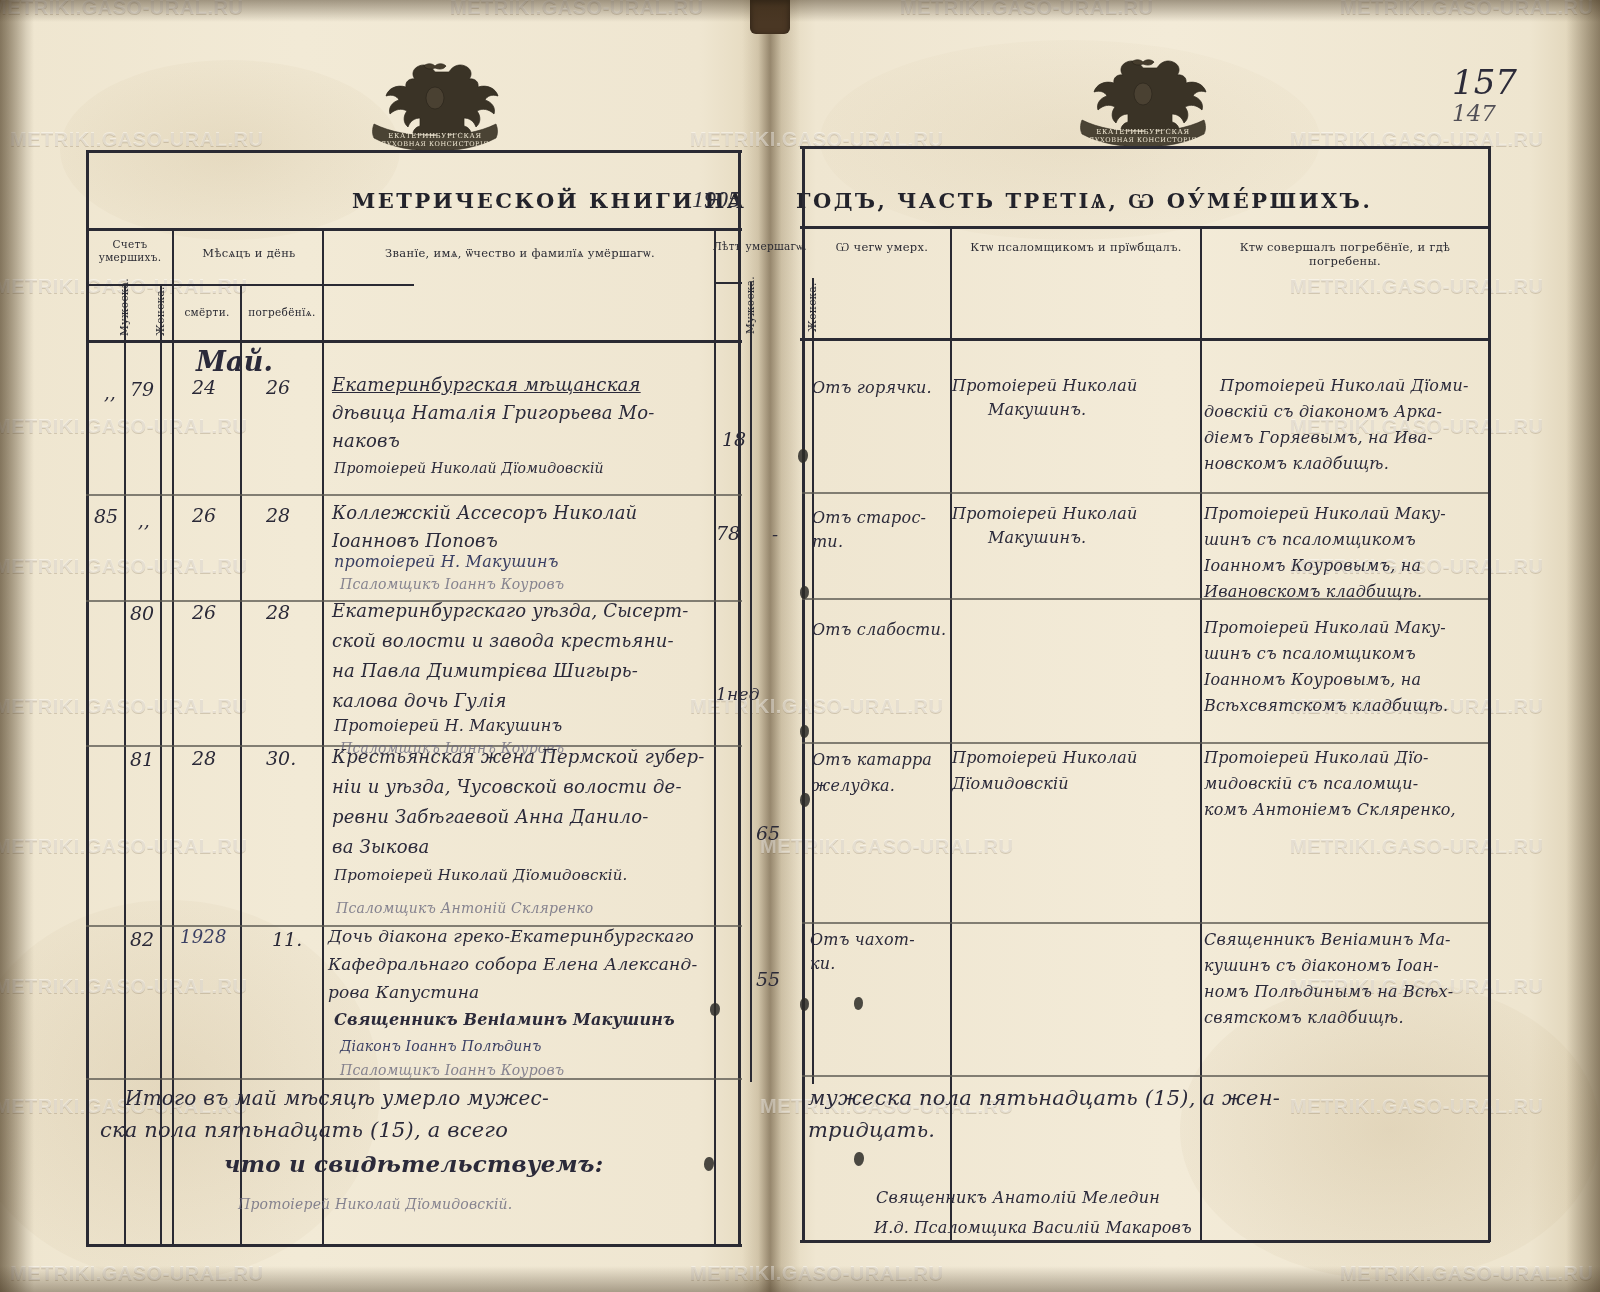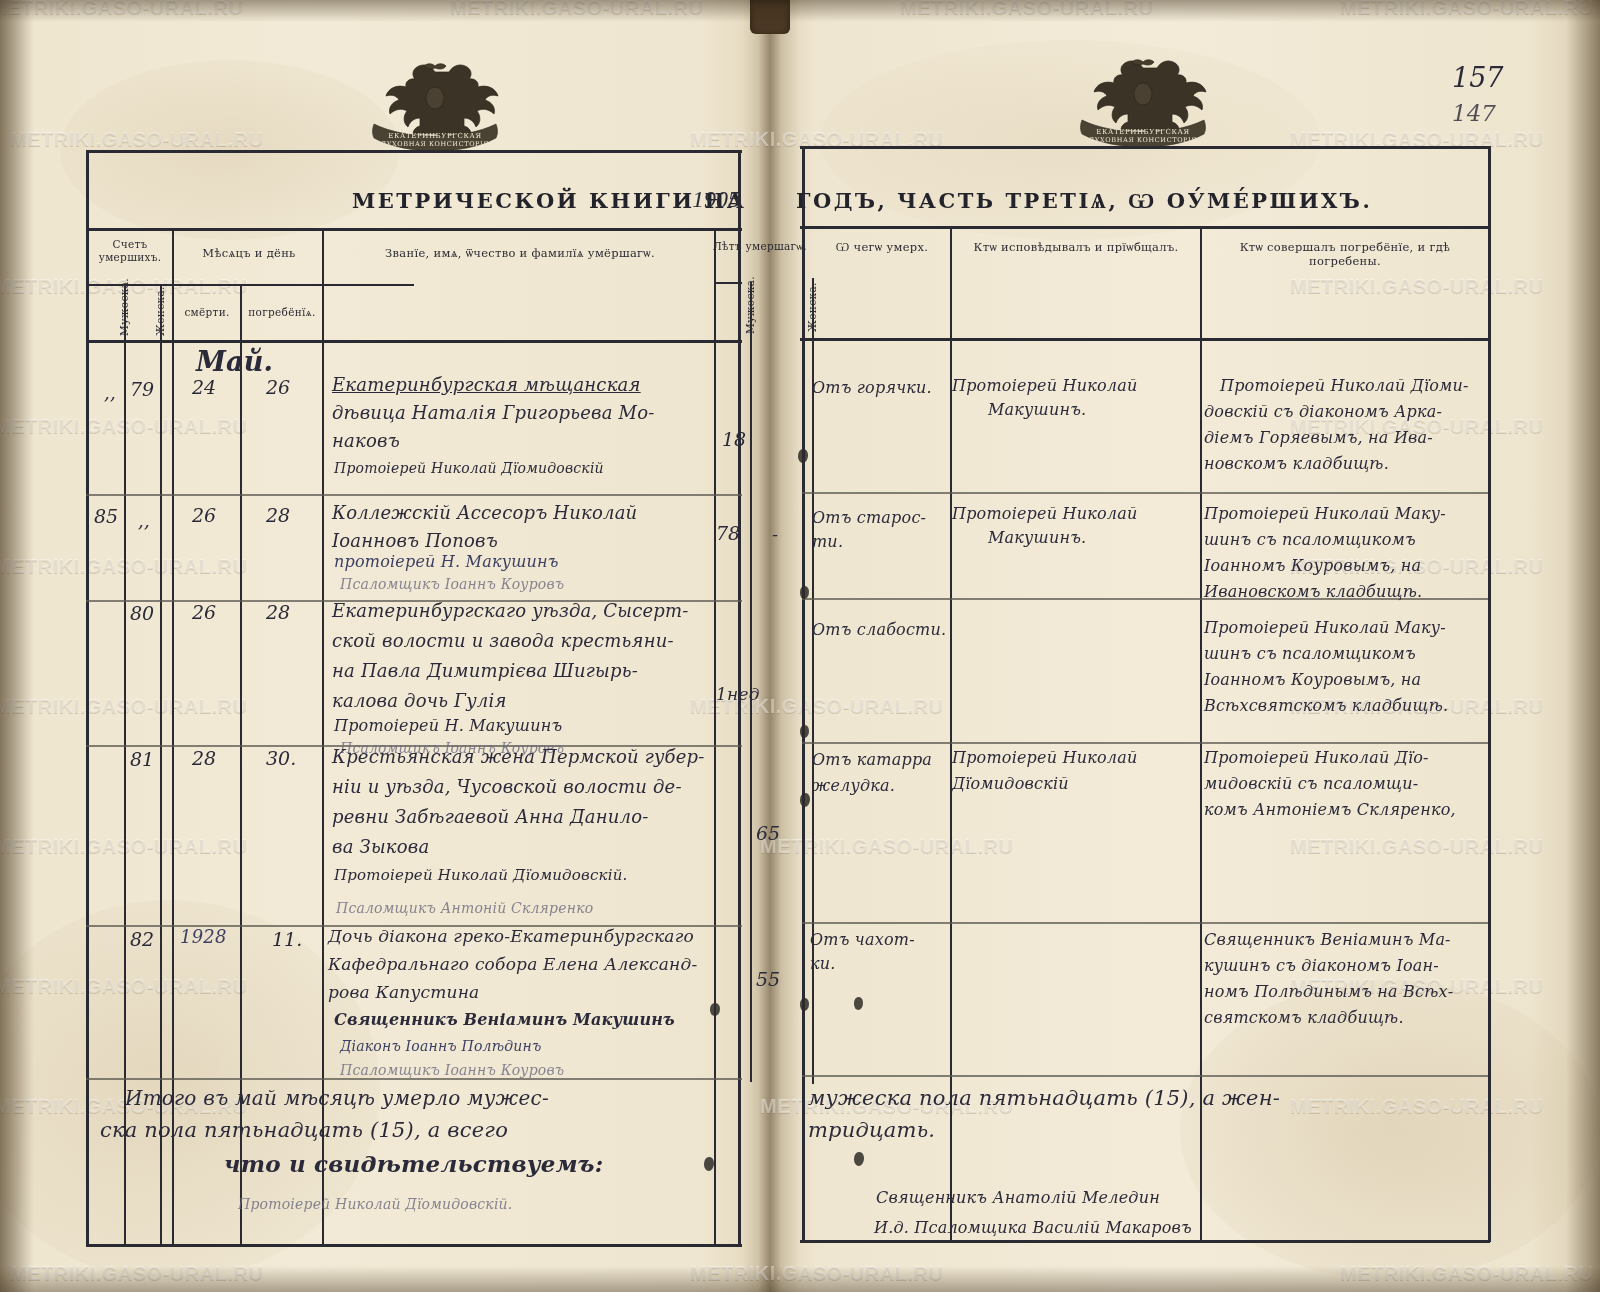--- a/index.html
+++ b/index.html
@@ -161,21 +161,21 @@
   .crest {
     position: absolute;
     width: 150px;
     height: 100px;
   }
   .folio {
     position: absolute;
     font-family: "DejaVu Serif", serif;
     font-style: italic;
     color: #2c2b39;
-    font-size: 27px;
+    font-size: 34px;
   }
   .blot {
     position: absolute;
     background: #2d2b28;
     border-radius: 50% 45% 55% 48%;
     opacity: .85;
   }
 </style>
 </head>
 <body>
@@ -325,21 +325,21 @@
 
   <div class="colhead" style="left:330px;top:246px;width:380px;">Званїе, имѧ, ѿчество и фамилїѧ умёршагѡ.</div>
 
   <div class="colhead small" style="left:708px;top:240px;width:104px;line-height:1.3;">
     <span>Лѣтъ умершагѡ.</span>
   </div>
   <div class="vtext" style="left:744px;top:334px;">Мужеска.</div>
   <div class="vtext" style="left:806px;top:332px;">Женска.</div>
 
   <div class="colhead" style="left:816px;top:240px;width:132px;">Ѡ чегѡ умерх.</div>
-  <div class="colhead" style="left:954px;top:240px;width:244px;">Ктѡ исповѣдывалъ и прїѡбщалъ.</div>
+  <div class="colhead" style="left:954px;top:240px;width:244px;">Ктѡ псаломщикомъ и прїѡбщалъ.</div>
   <div class="colhead" style="left:1204px;top:240px;width:282px;">Ктѡ совершалъ погребёнїе, и гдѣ погребены.</div>
 
   <div class="hw lg b" style="left:196px;top:346px;font-size:27px;">Май.</div>
 
   <div class="num" style="left:130px;top:378px;">79</div>
   <div class="hw md" style="left:104px;top:382px;">,,</div>
   <div class="num" style="left:192px;top:376px;">24</div>
   <div class="num" style="left:266px;top:376px;">26</div>
 
   <div class="hw md" style="left:332px;top:374px;text-decoration:underline;">Екатеринбургская мѣщанская</div>

